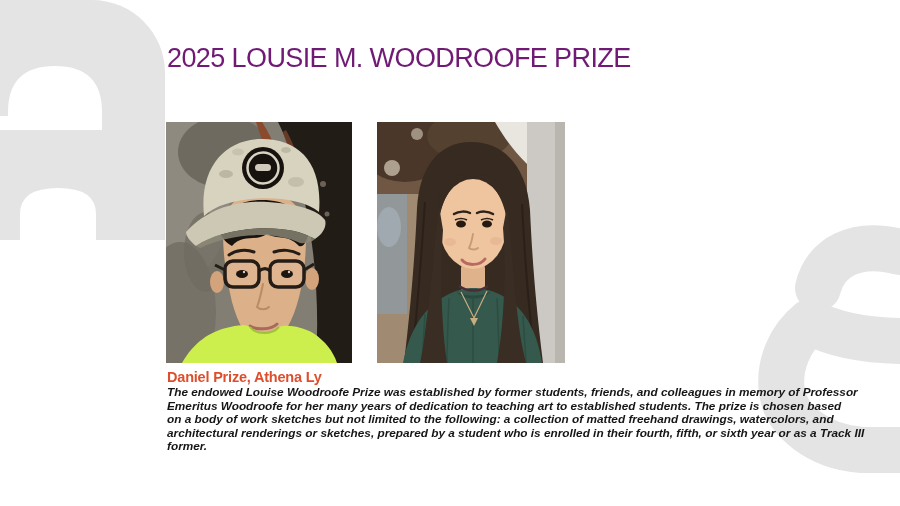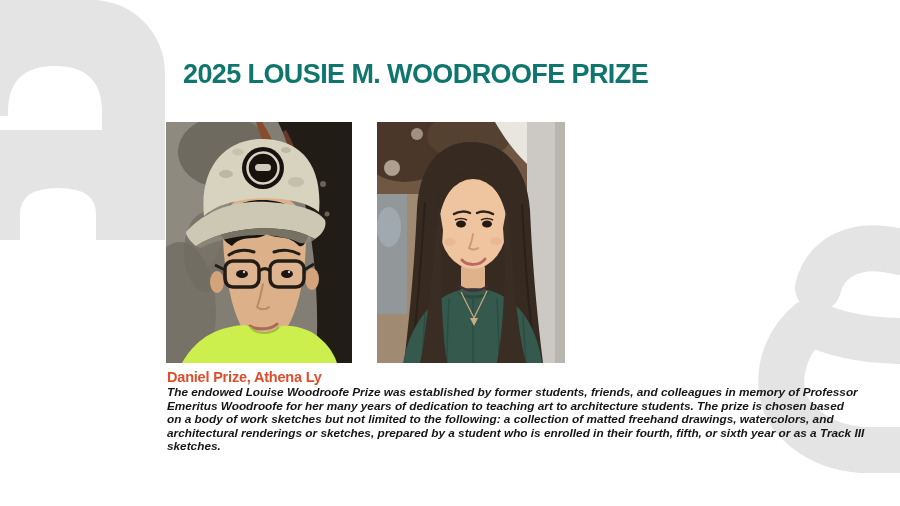--- a/index.html
+++ b/index.html
@@ -12,25 +12,25 @@
     font-family: "Liberation Sans", sans-serif;
   }
   .decor { position: absolute; pointer-events: none; }
   .decor-left  { left: 0; top: 0; }
   .decor-right { right: 0; top: 215px; }
 
   .title {
     position: absolute;
     left: 167px;
     top: 43px;
-    margin: 16px;
+    margin: 0;
     font-size: 27px;
-    font-weight: bold;
+    font-weight: normal;
     letter-spacing: -0.6px;
-    color: #0f766e;
+    color: #701a75;
     white-space: nowrap;
   }
 
   .photos {
     position: absolute;
     left: 166px;
     top: 122px;
     display: flex;
     gap: 25px;
   }
@@ -210,19 +210,19 @@
         <path d="M84,170 L97,196 L110,169" stroke="#C9AD82" stroke-width="1.2" fill="none"></path>
         <path d="M93,196 L101,196 L97,204 Z" fill="#C9AD82"></path>
       </g>
     </svg>
   </div>
 
   <div class="names">Daniel Prize, Athena Ly</div>
 
   <div class="desc">
     <div>The endowed Louise Woodroofe Prize was established by former students, friends, and colleagues in memory of Professor</div>
-    <div>Emeritus Woodroofe for her many years of dedication to teaching art to architecture students. The prize is chosen based</div>
+    <div>Emeritus Woodroofe for her many years of dedication to teaching art to established students. The prize is chosen based</div>
     <div>on a body of work sketches but not limited to the following: a collection of matted freehand drawings, watercolors, and</div>
     <div>architectural renderings or sketches, prepared by a student who is enrolled in their fourth, fifth, or sixth year or as a Track III</div>
-    <div>sketches.</div>
+    <div>former.</div>
   </div>
 
 </div>
 
 </body></html>

